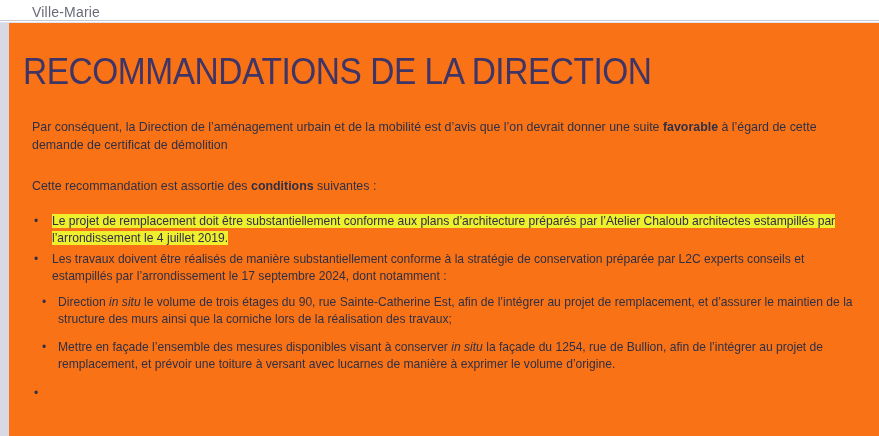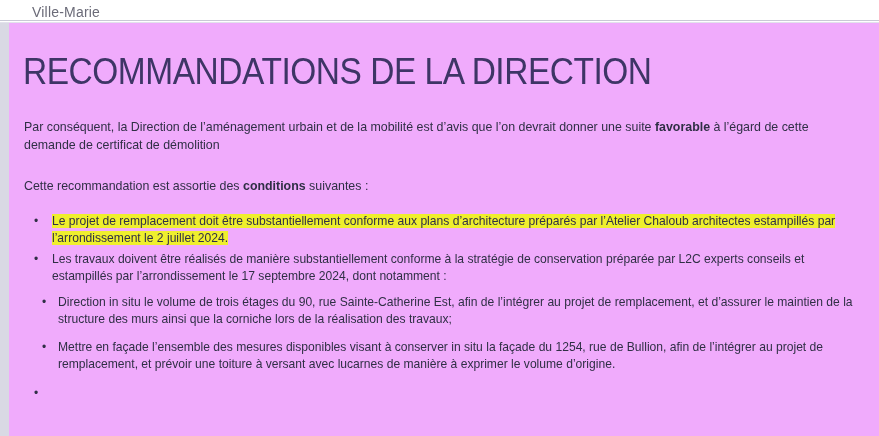--- a/index.html
+++ b/index.html
@@ -52,21 +52,21 @@
     width: 879px;
     height: 1px;
     background: #e2e2ec;
   }
   .body-area {
     position: absolute;
     top: 23px;
     left: 0;
     width: 879px;
     height: 413px;
-    background: #f0abfc;
+    background: #f97316;
   }
   .left-accent {
     position: absolute;
     top: 0;
     left: 0;
     width: 9px;
     height: 413px;
     background: #d9d9e4;
   }
   .content {
@@ -86,21 +86,21 @@
     font-size: 36px;
     font-weight: 400;
     letter-spacing: -0.5px;
     color: #3e3566;
     transform: scaleX(0.93);
     transform-origin: left center;
     white-space: nowrap;
   }
   .para {
     position: absolute;
-    left: 15px;
+    left: 23px;
     width: 830px;
     font-size: 12.4px;
     line-height: 17.5px;
     color: #2f2f45;
   }
   .para-1 { top: 96px; }
   .para-2 { top: 140px; margin-top: 15px; }
   .bold { font-weight: bold; }
   .list {
     position: absolute;
@@ -154,21 +154,21 @@
     position: absolute;
     left: 10px;
     top: 0;
   }
   .list-main {
     top: 228px;
   }
   .list-last {
     top: 362px;
   }
-  i, .ital { }
+  i, .ital { font-style: italic; }
 </style>
 </head>
 <body>
 
 <div class="page">
 
   <div class="header-bar">
     <div class="header-label">Ville-Marie</div>
     <div class="header-rule"></div>
     <div class="header-rule2"></div>
@@ -184,21 +184,21 @@
       <div class="para para-1">
         <span>Par conséquent, la Direction de l’aménagement urbain et de la mobilité est d’avis que l’on devrait donner une suite </span><span class="bold">favorable</span><span> à l’égard de cette demande de certificat de démolition</span>
       </div>
 
       <div class="para para-2">
         <span>Cette recommandation est assortie des </span><span class="bold">conditions</span><span> suivantes :</span>
       </div>
 
       <div class="li-hl">
         <span class="bullet">•</span>
-        <span class="hl">Le projet de remplacement doit être substantiellement conforme aux plans d’architecture préparés par l’Atelier Chaloub architectes estampillés par l’arrondissement le 2 juillet 2024.</span>
+        <span class="hl">Le projet de remplacement doit être substantiellement conforme aux plans d’architecture préparés par l’Atelier Chaloub architectes estampillés par l’arrondissement le 4 juillet 2019.</span>
       </div>
 
       <div class="list list-main">
 
         <div class="li">
           <span class="bullet">•</span>
           <span>Les travaux doivent être réalisés de manière substantiellement conforme à la stratégie de conservation préparée par L2C experts conseils et estampillés par l’arrondissement le 17 septembre 2024, dont notamment :</span>
         </div>
 
         <div class="sublist">

